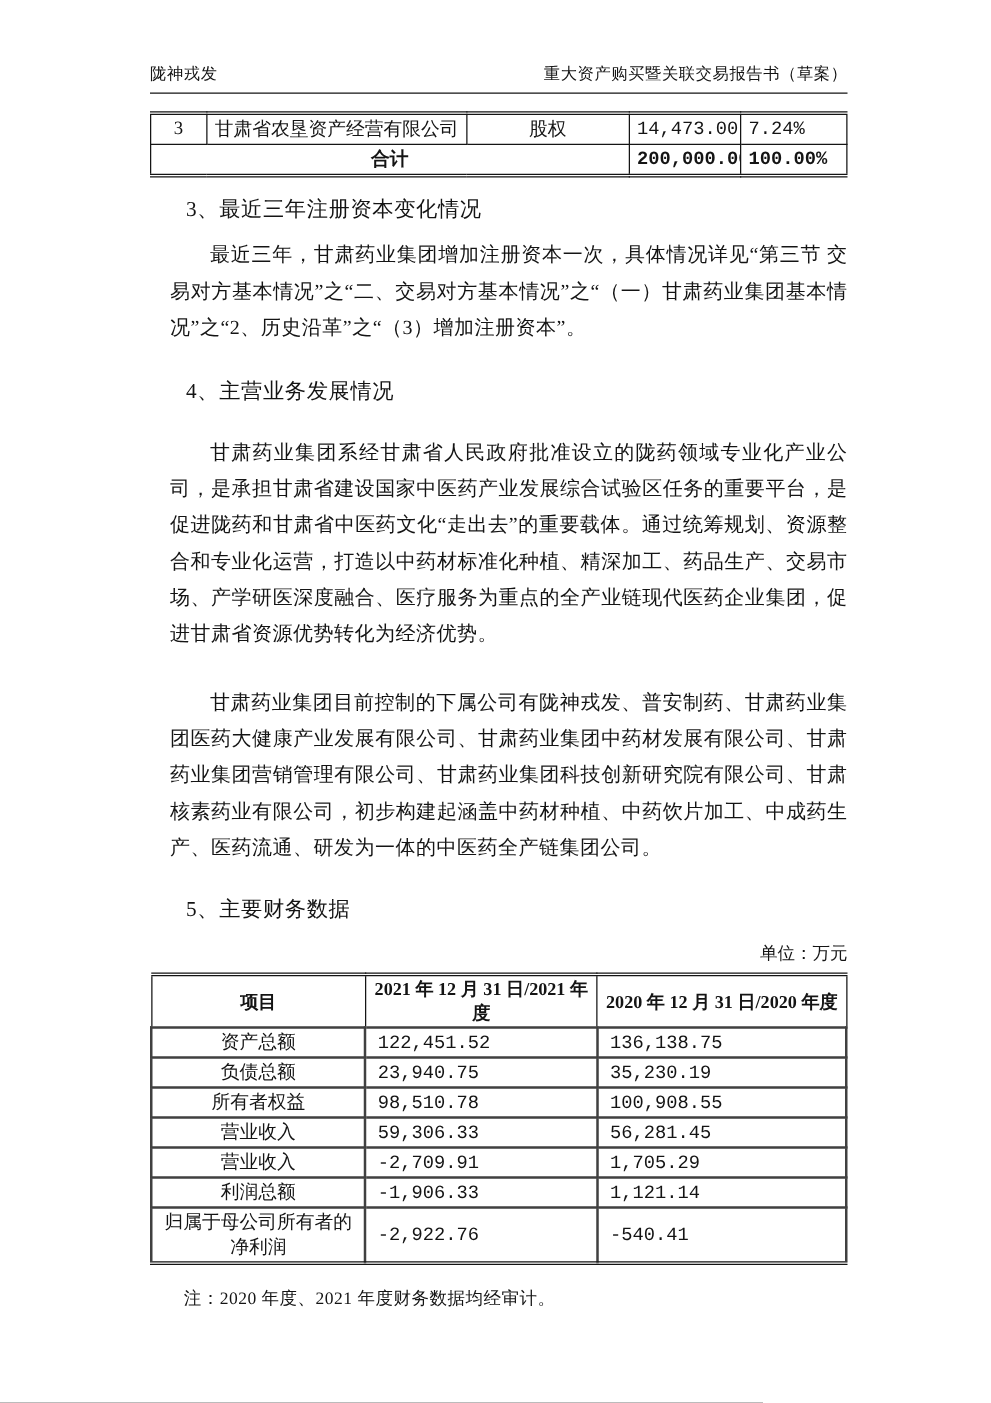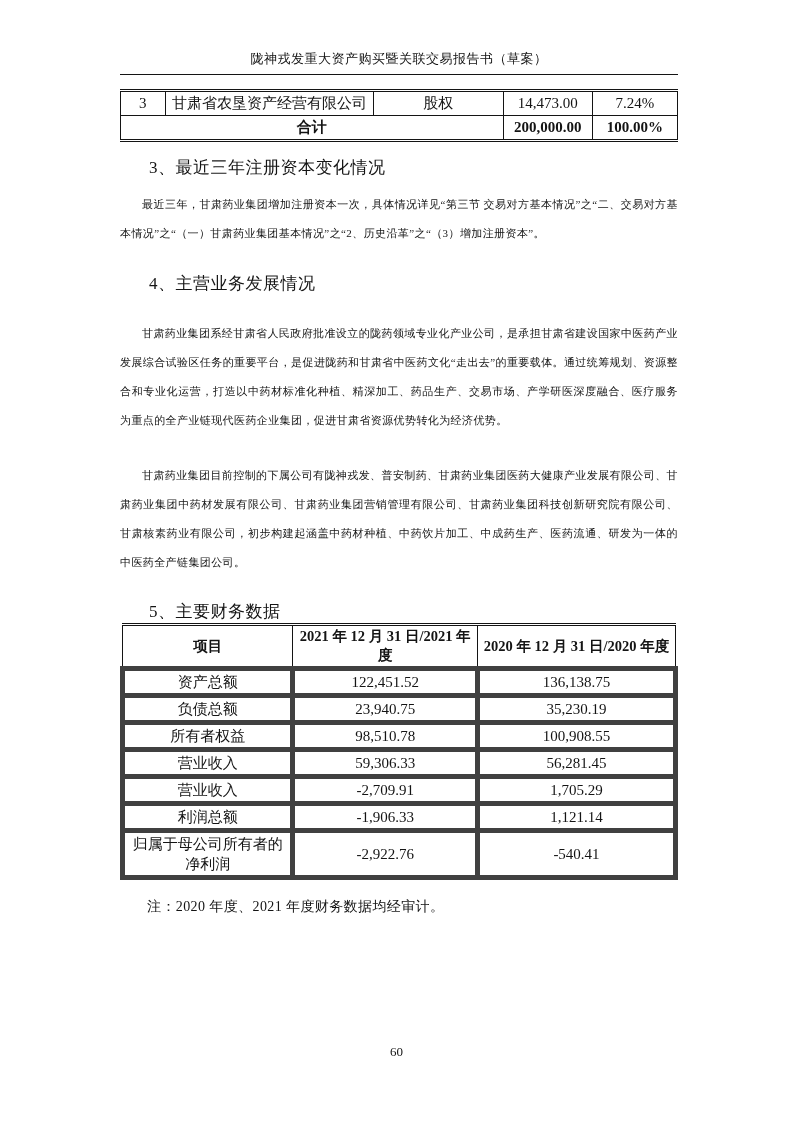--- a/index.html
+++ b/index.html
@@ -10,57 +10,57 @@
     margin:0 auto;
     background:#ffffff;
     color:#141414;
     font-family:"Liberation Serif","DejaVu Serif",serif;
     overflow:hidden;
   }
   .margin-box { position:absolute; left:120px; top:50px; width:558px; }
 
   
   .doc-header {
-    display:flex; justify-content:center; align-items:flex-end;
+    display:flex; justify-content:space-between; align-items:flex-end;
     font-size:13px; letter-spacing:0.5px;
     padding-bottom:6px;
     border-bottom:1.5px solid #141414;
   }
 
   
   table { border-collapse:collapse; width:100%; table-layout:fixed; }
   .top-table { margin-top:14px; font-size:15px; border-top:3px double #141414; border-bottom:3px double #141414; }
   .top-table td { border:1px solid #141414; height:25px; padding:1px 6px; }
   .fin-table td, .fin-table th, .top-table td { overflow:hidden; }
   .c { text-align:center; }
   .l { text-align:right; }
-  .r { text-align:center; }
+  .r { text-align:left;font-family:Liberation Mono, monospace; }
   .b { font-weight:bold; }
 
   
   h3 { font-size:17px; font-weight:normal; text-indent:1.7em; letter-spacing:0.5px; }
   .h-3 { margin-top:14px; }
   .h-4 { margin-top:24px; }
   .h-5 { margin-top:23px; }
   p.body {
-    font-size:11px; line-height:29px;
-    text-align:justify; text-indent:2em; letter-spacing:0.4px;
+    font-size:16px; line-height:29px;
+    text-align:justify; text-indent:2em; letter-spacing:0.4px;margin-left:16px;
   }
   .p-s3 { margin-top:11px; }
   .p-s4a { margin-top:24px; }
   .p-s4b { margin-top:26px; }
 
   
   .unit { text-align:right; font-size:14px; margin-top:15px; margin-bottom:6px; }
   .fin-table { font-size:15px; border-top:3px double #141414; border-bottom:3px double #141414; }
   .fin-table th {
     border:1px solid #141414; border-bottom:1.5px solid #141414;
     height:27px; font-weight:bold; text-align:center; padding:1px 4px; font-size:14.5px;
   }
-  .fin-table td { border:5px solid #404040; height:24px; padding:1px 9px; }
+  .fin-table td { border:2px solid #404040; height:24px; padding:1px 9px; }
   .fin-table td.c { padding:1px 4px; line-height:20px; }
 
   .note { font-size:14px; margin-top:18px; text-indent:27px; letter-spacing:0.4px; }
 
   .page-number {
     position:absolute; bottom:62px; left:0; width:100%;
     text-align:center; font-size:13px;
   }
 </style>
 </head>
@@ -100,20 +100,21 @@
 
     <h3 class="h-3">3、最近三年注册资本变化情况</h3>
     <p class="body p-s3">最近三年，甘肃药业集团增加注册资本一次，具体情况详见“第三节 交易对方基本情况”之“二、交易对方基本情况”之“（一）甘肃药业集团基本情况”之“2、历史沿革”之“（3）增加注册资本”。</p>
 
     <h3 class="h-4">4、主营业务发展情况</h3>
     <p class="body p-s4a">甘肃药业集团系经甘肃省人民政府批准设立的陇药领域专业化产业公司，是承担甘肃省建设国家中医药产业发展综合试验区任务的重要平台，是促进陇药和甘肃省中医药文化“走出去”的重要载体。通过统筹规划、资源整合和专业化运营，打造以中药材标准化种植、精深加工、药品生产、交易市场、产学研医深度融合、医疗服务为重点的全产业链现代医药企业集团，促进甘肃省资源优势转化为经济优势。</p>
     <p class="body p-s4b">甘肃药业集团目前控制的下属公司有陇神戎发、普安制药、甘肃药业集团医药大健康产业发展有限公司、甘肃药业集团中药材发展有限公司、甘肃药业集团营销管理有限公司、甘肃药业集团科技创新研究院有限公司、甘肃核素药业有限公司，初步构建起涵盖中药材种植、中药饮片加工、中成药生产、医药流通、研发为一体的中医药全产链集团公司。</p>
 
     <h3 class="h-5">5、主要财务数据</h3>
 
+    <div class="unit">单位：万元</div>
 
     <table class="fin-table">
       <colgroup>
         <col style="width:30.8%">
           <col style="width:33.4%">
           <col style="width:35.8%">
       </colgroup>
       <tbody>
         <tr>
           <th>项目</th>
@@ -154,14 +155,13 @@
           <td class="c">归属于母公司所有者的净利润</td>
           <td class="r">-2,922.76</td>
           <td class="r">-540.41</td>
         </tr>
       </tbody>
     </table>
 
     <p class="note">注：2020 年度、2021 年度财务数据均经审计。</p>
   </div>
 
-  <div class="page-number">60</div>
 </div>
 
 </body></html>

